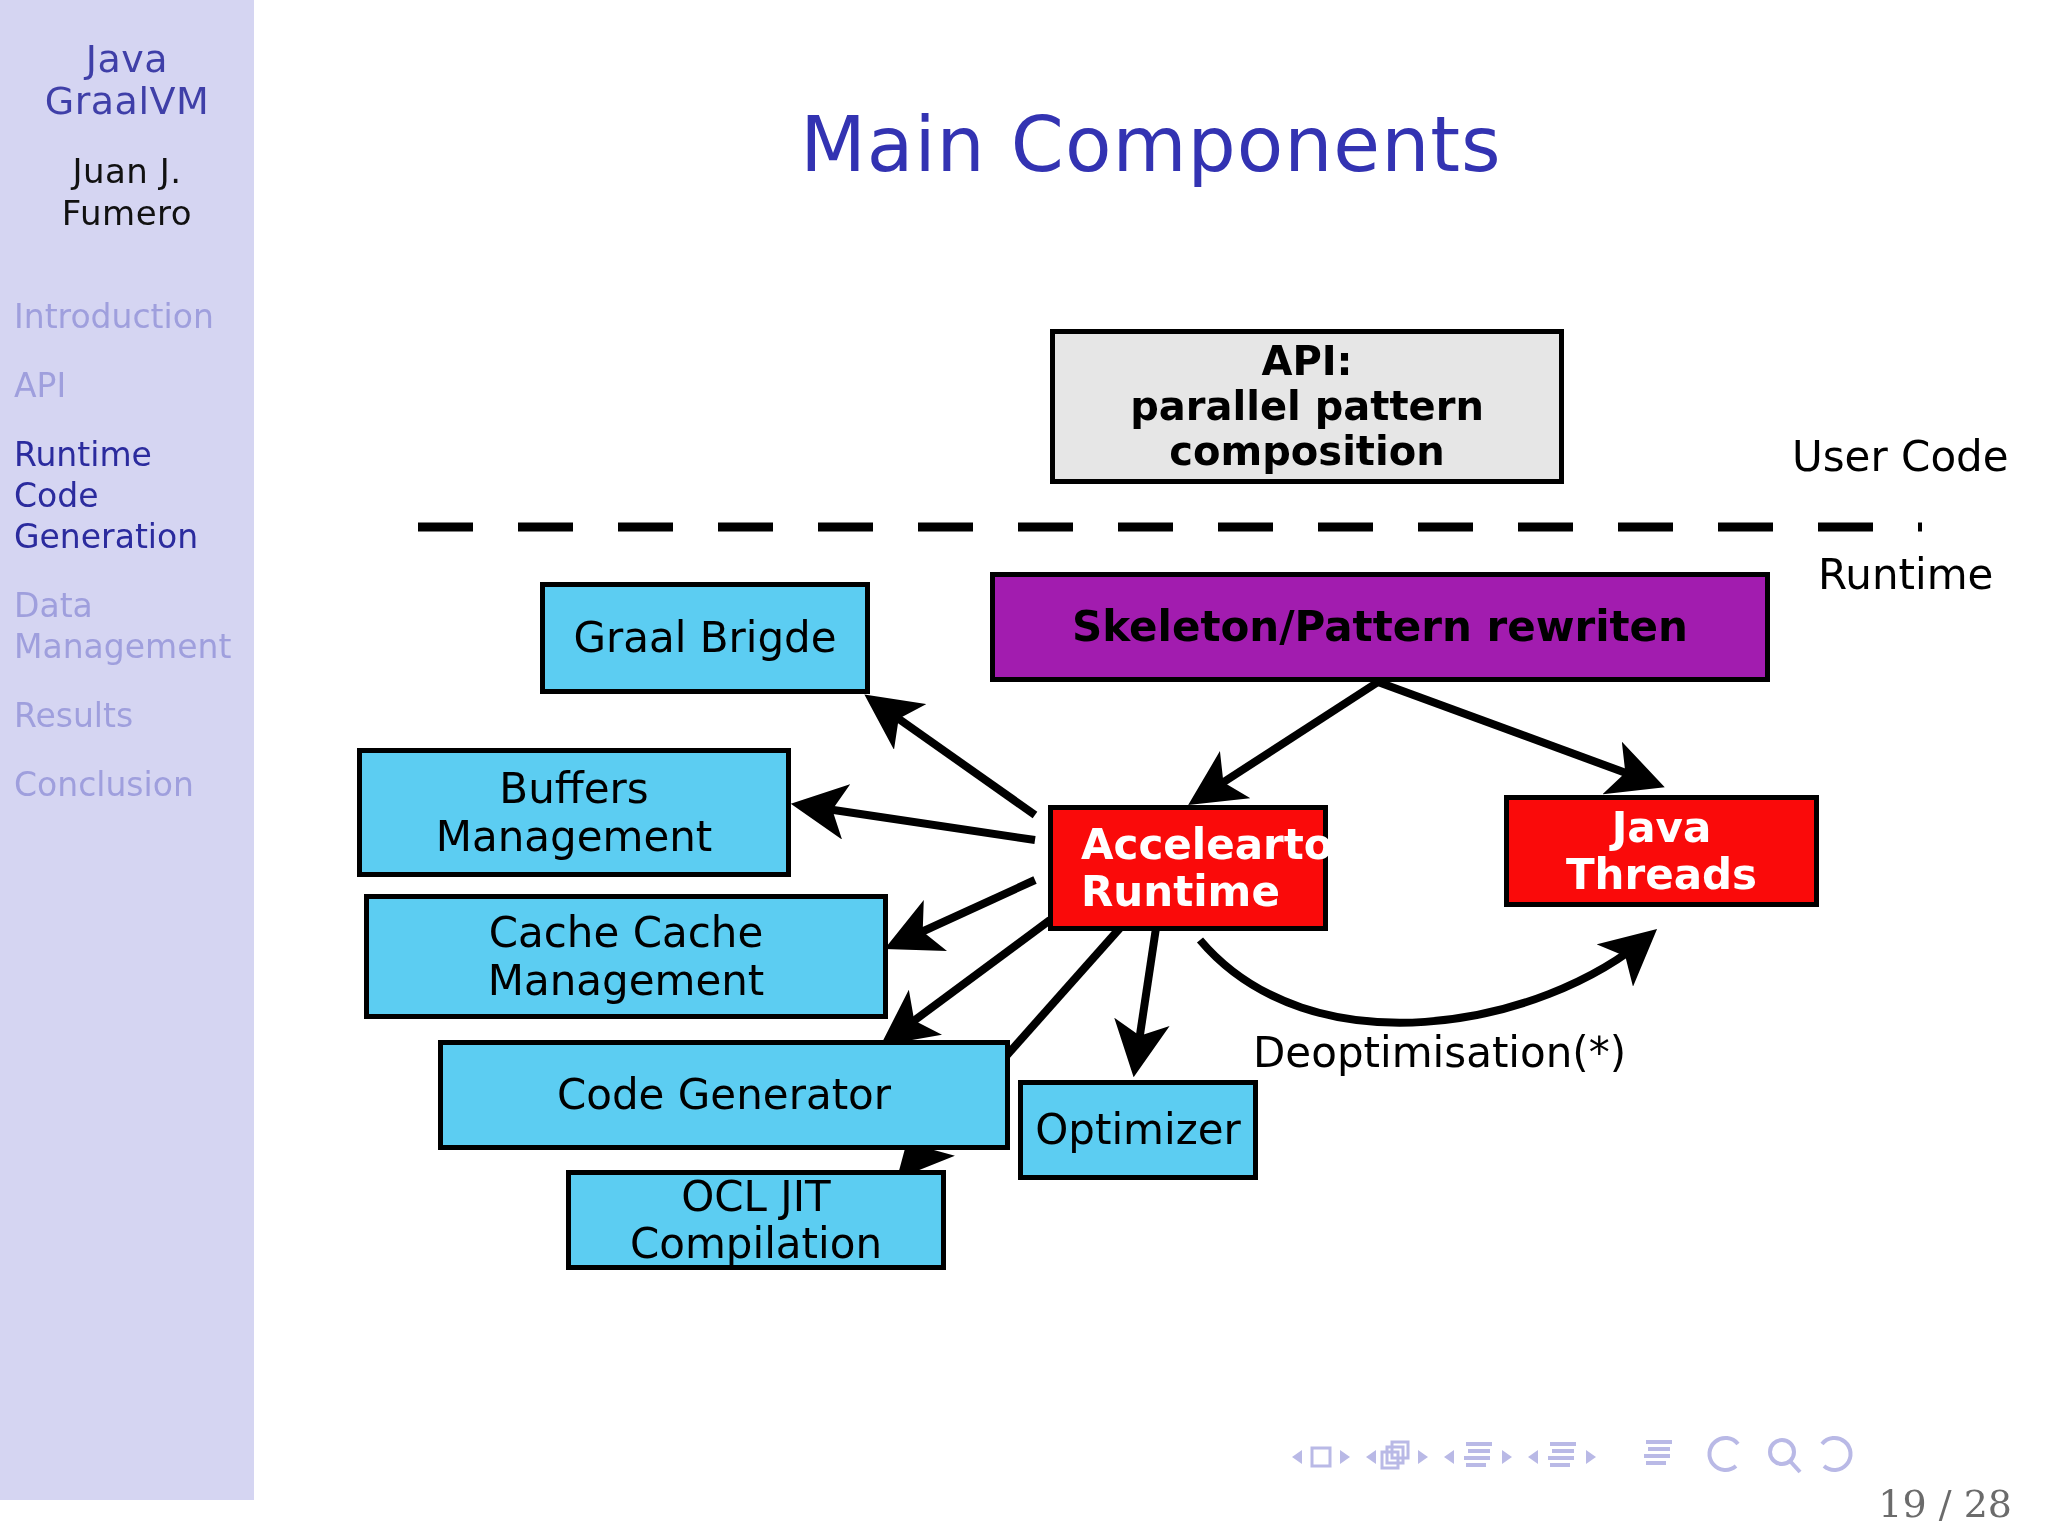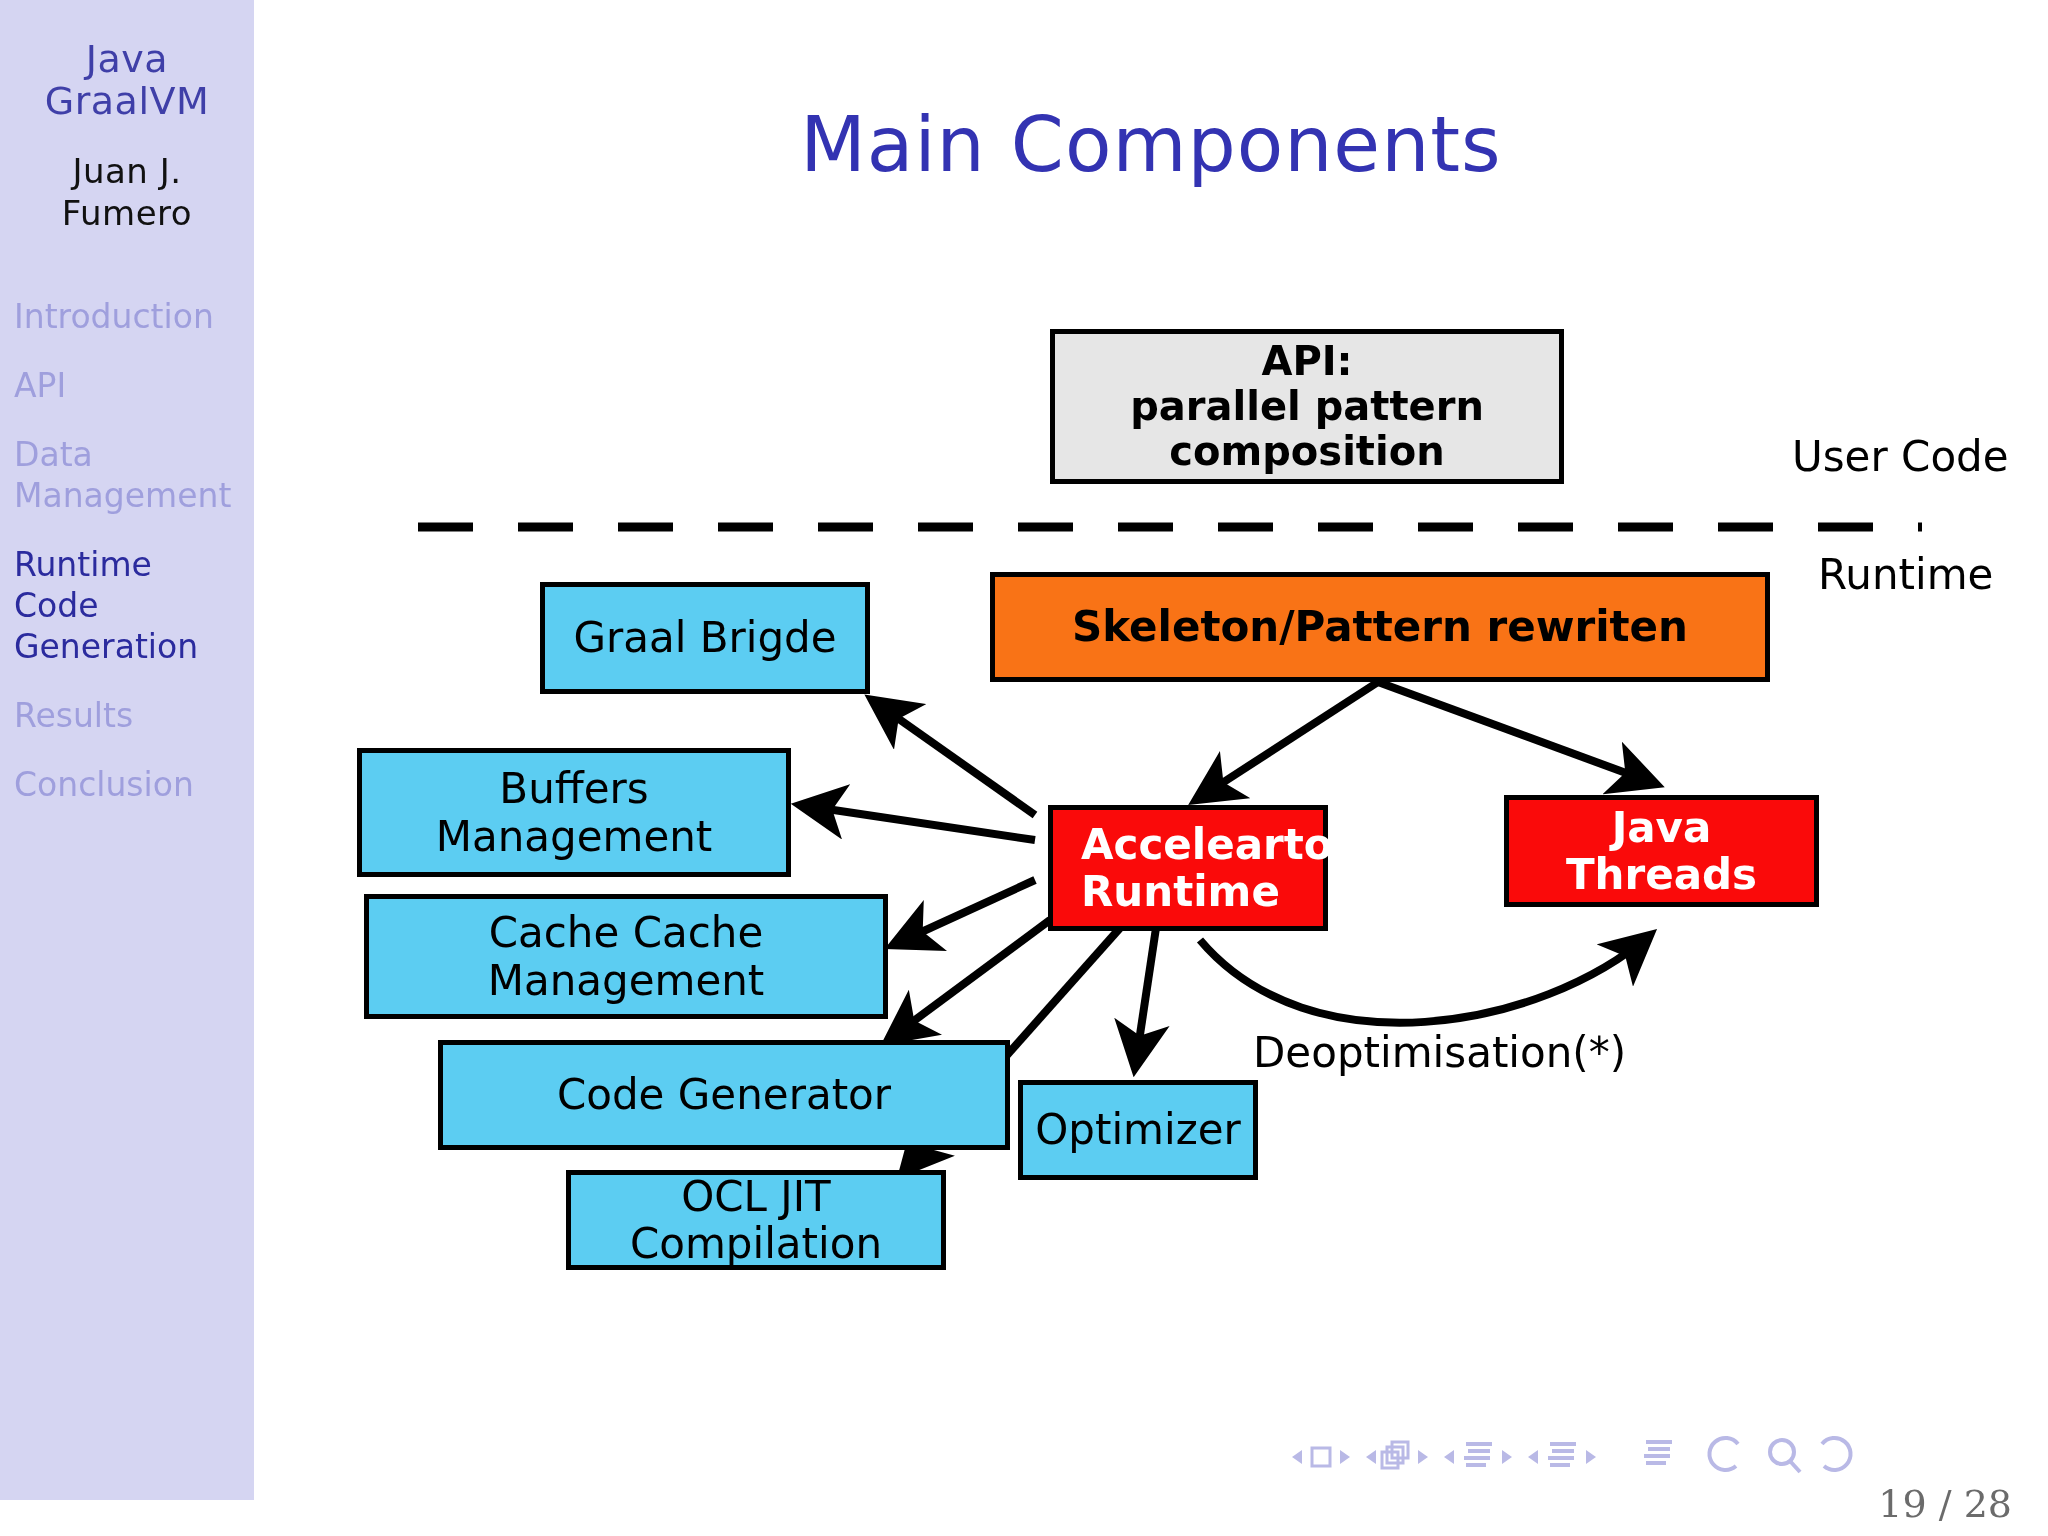--- a/index.html
+++ b/index.html
@@ -80,21 +80,21 @@
     line-height: 1.12;
     z-index: 3;
   }
   .node.api {
     background: #e6e6e6;
     color: #000000;
     font-weight: bold;
     font-size: 40px;
   }
   .node.green {
-    background: #f97316;
+    background: #a21caf;
     color: #000000;
     font-weight: bold;
     font-size: 42px;
   }
   .node.red {
     background: #fa0a0a;
     color: #ffffff;
     font-weight: bold;
     font-size: 42px;
   }
@@ -149,22 +149,22 @@
       <div>Java</div>
       <div>GraalVM</div>
     </div>
     <div class="sb-author">
       <div>Juan J.</div>
       <div>Fumero</div>
     </div>
     <div class="sb-nav">
       <div class="sb-item">Introduction</div>
       <div class="sb-item">API</div>
+      <div class="sb-item active">Runtime Code Generation</div>
       <div class="sb-item">Data Management</div>
-      <div class="sb-item active">Runtime Code Generation</div>
       <div class="sb-item">Results</div>
       <div class="sb-item">Conclusion</div>
     </div>
   </div>
 
   <div id="page-title">Main Components</div>
 
   <svg id="edges" viewBox="0 0 2048 1536" xmlns="http://www.w3.org/2000/svg">
     <defs>
       <marker id="ah" viewBox="0 0 12 12" refX="10" refY="6" markerWidth="7" markerHeight="7" orient="auto-start-reverse">

